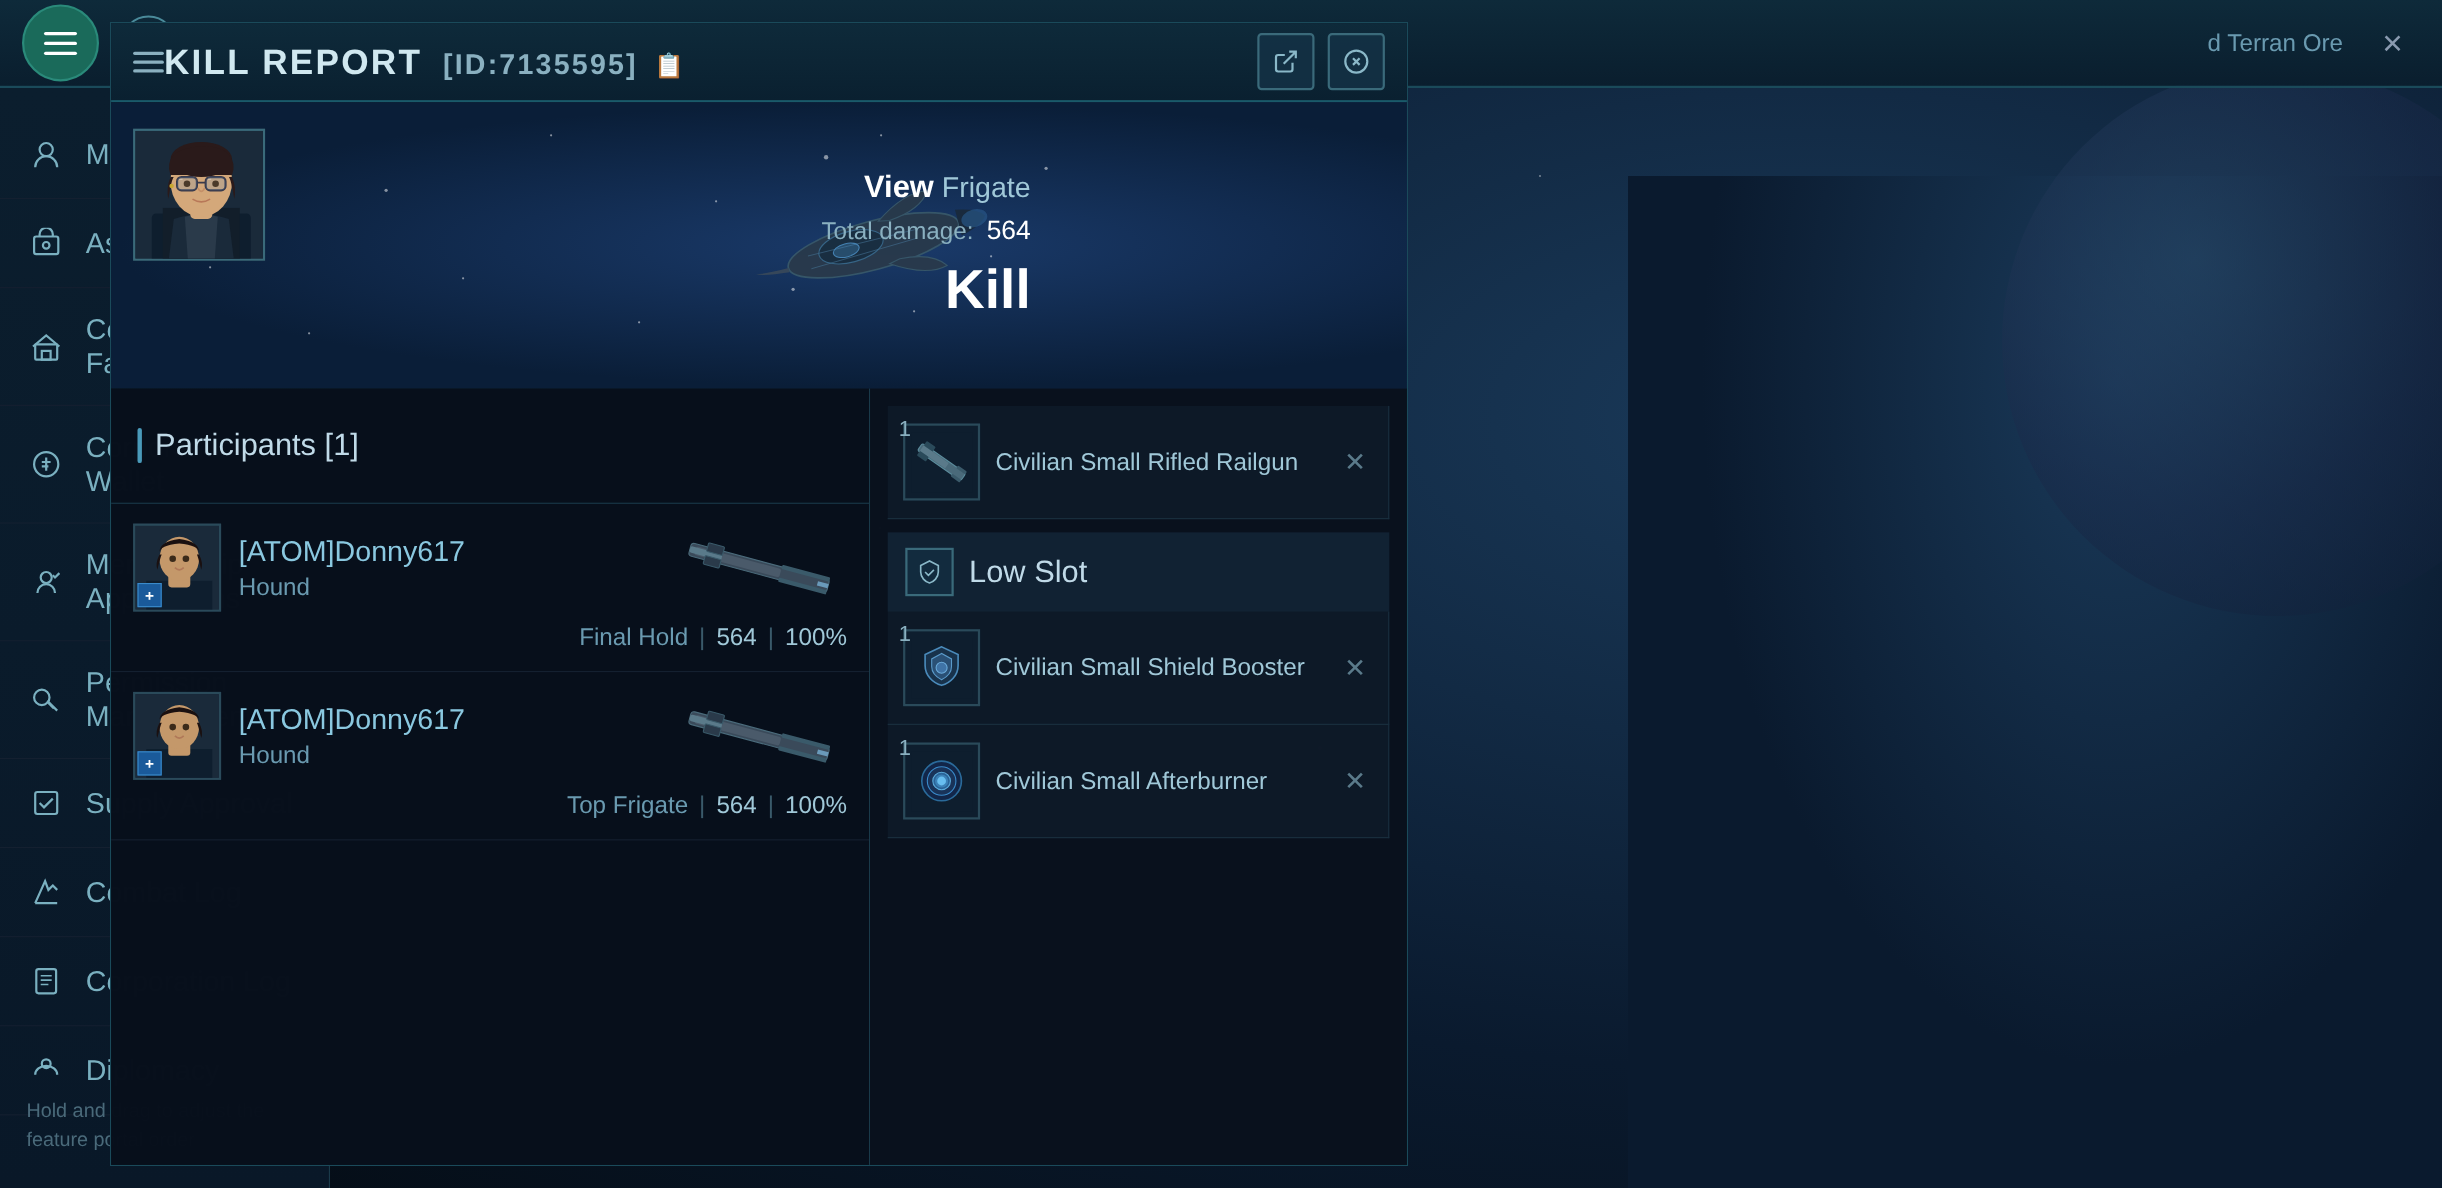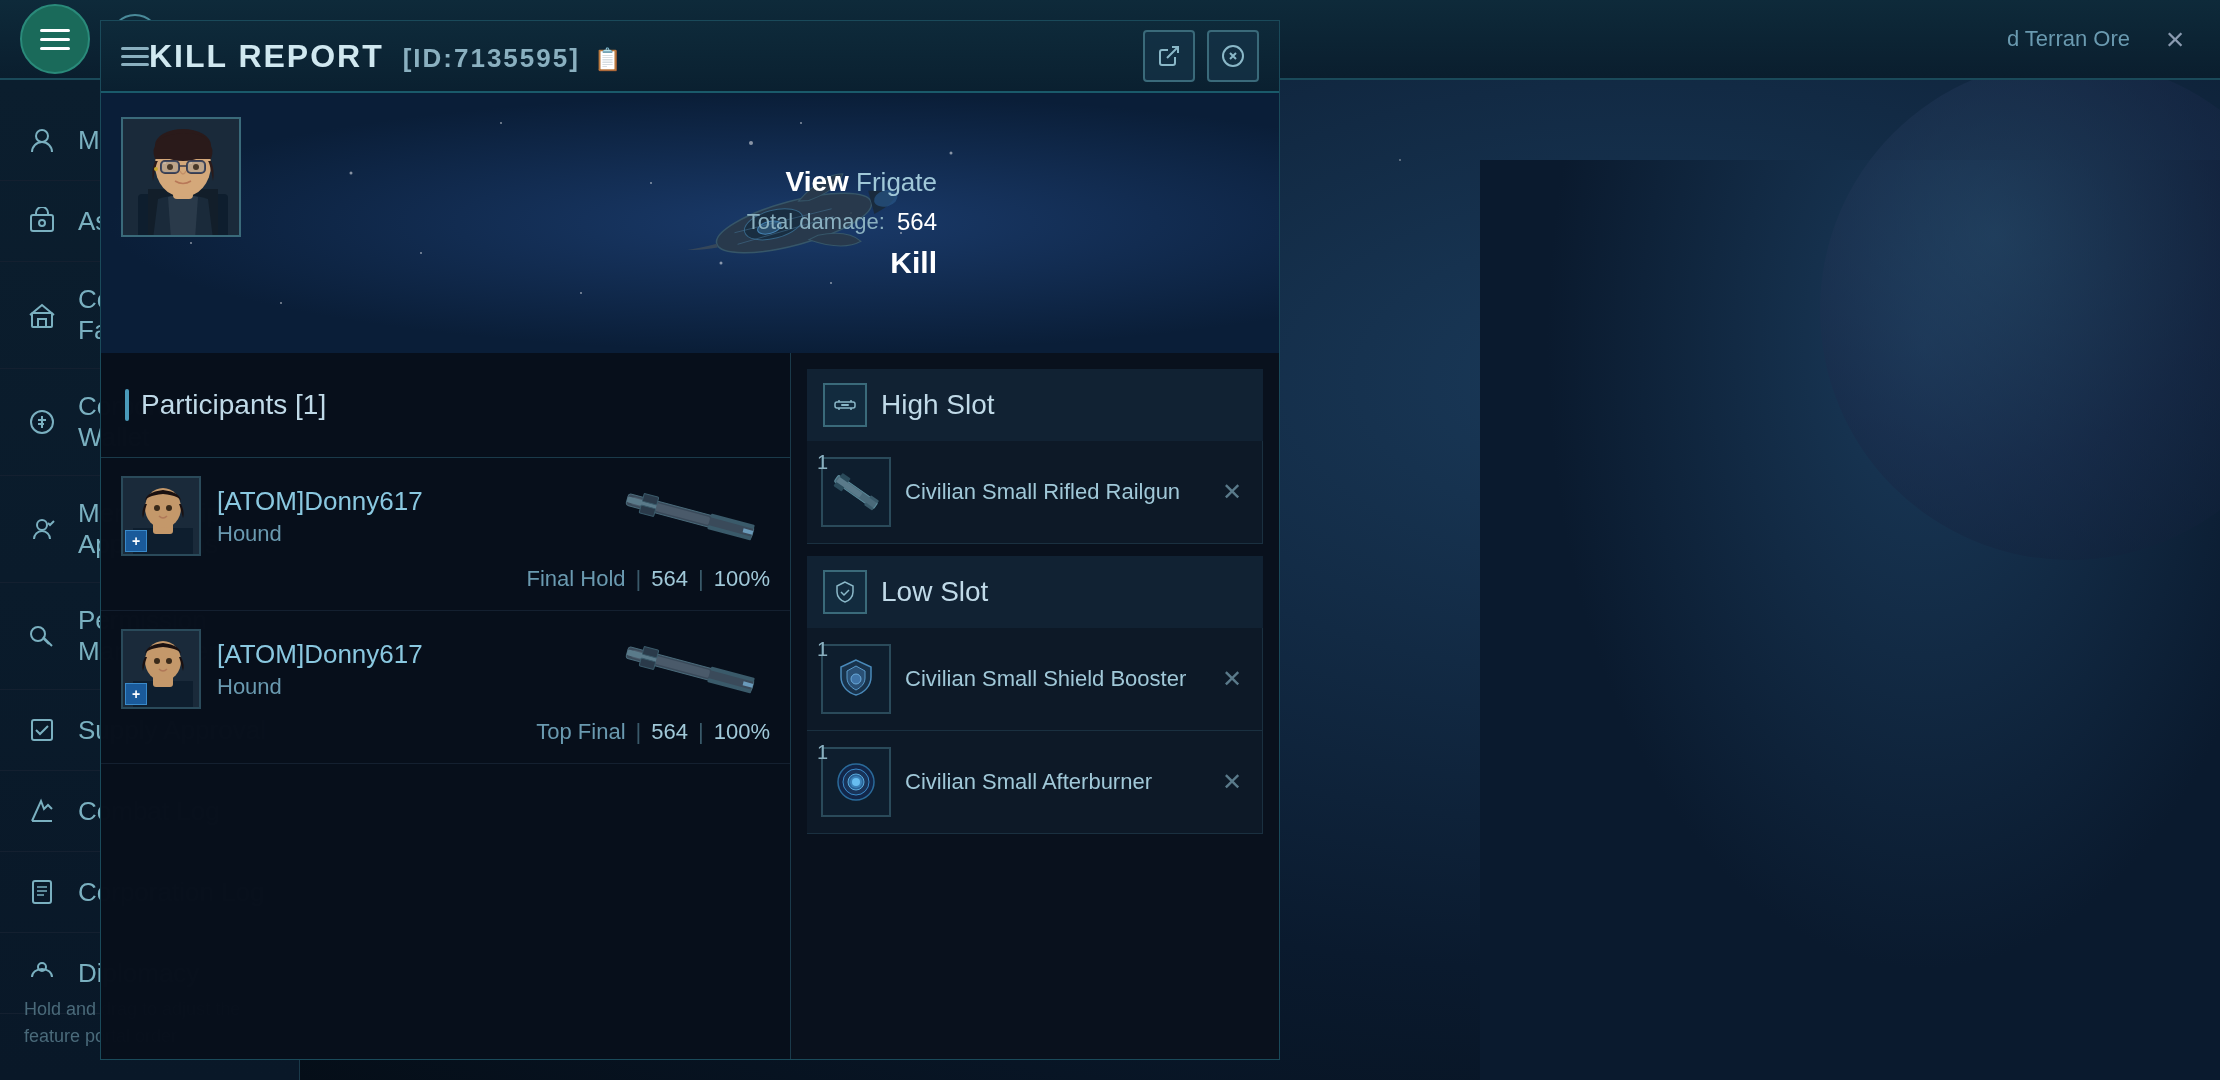--- a/index.html
+++ b/index.html
@@ -381,21 +381,21 @@
       color: #c8a830;
       line-height: 1;
     }
 
     .isk-label {
       font-size: 36px;
       color: #c8a830;
     }
 
     .kill-type {
-      font-size: 30px;
+      font-size: 50px;
       font-weight: bold;
       color: white;
     }
 
     
     .modal-body {
       flex: 1;
       display: flex;
       overflow: hidden;
     }
@@ -1102,42 +1102,32 @@
                   <rect x="20" y="-8" width="45" height="4" rx="1" fill="#3a5a6a"></rect>
                   <rect x="20" y="4" width="45" height="4" rx="1" fill="#3a5a6a"></rect>
                   <rect x="55" y="-2" width="10" height="4" fill="#6a9aba"></rect>
                   <rect x="-50" y="-10" width="15" height="8" rx="1" fill="#2a3a4a" stroke="#3a5a6a" stroke-width="1"></rect>
                   <rect x="-50" y="2" width="15" height="8" rx="1" fill="#2a3a4a" stroke="#3a5a6a" stroke-width="1"></rect>
                 </g>
               </svg>
             </div>
           </div>
           <div class="participant-stats">
-            <span>Top Final</span>
+            <span>Top Frigate</span>
             <span class="stat-separator">|</span>
             <span class="stat-value">564</span>
             <span class="stat-separator">|</span>
             <span class="stat-value">100%</span>
           </div>
         </div>
       </div>
 
       <div class="equipment-panel">
 
         <div class="slot-section">
-          <div class="slot-header">
-            <div class="slot-icon">
-              <svg width="24" height="24" viewBox="0 0 24 24" fill="none">
-                <rect x="2" y="9" width="20" height="6" rx="2" stroke="#8ab8c8" stroke-width="1.5"></rect>
-                <path d="M18 9V7M18 15v2M6 9V7M6 15v2" stroke="#8ab8c8" stroke-width="1.5"></path>
-                <rect x="8" y="11" width="8" height="2" rx="1" fill="#8ab8c8"></rect>
-              </svg>
-            </div>
-            <div class="slot-title">High Slot</div>
-          </div>
           <div class="slot-items">
             <div class="slot-item">
               <span class="item-qty">1</span>
               <div class="item-icon">
                 <svg width="55" height="55" viewBox="0 0 55 55">
                   <rect width="55" height="55" fill="#0e1e2e"></rect>
                   <g transform="translate(27,27) rotate(35)">
                     <rect x="-24" y="-4" width="48" height="8" rx="2" fill="#4a6a7a" stroke="#5a8a9a" stroke-width="1"></rect>
                     <rect x="-22" y="-3" width="28" height="6" rx="1" fill="#5a7a8a"></rect>
                     <rect x="14" y="-6" width="10" height="3" rx="1" fill="#3a5a6a"></rect>

